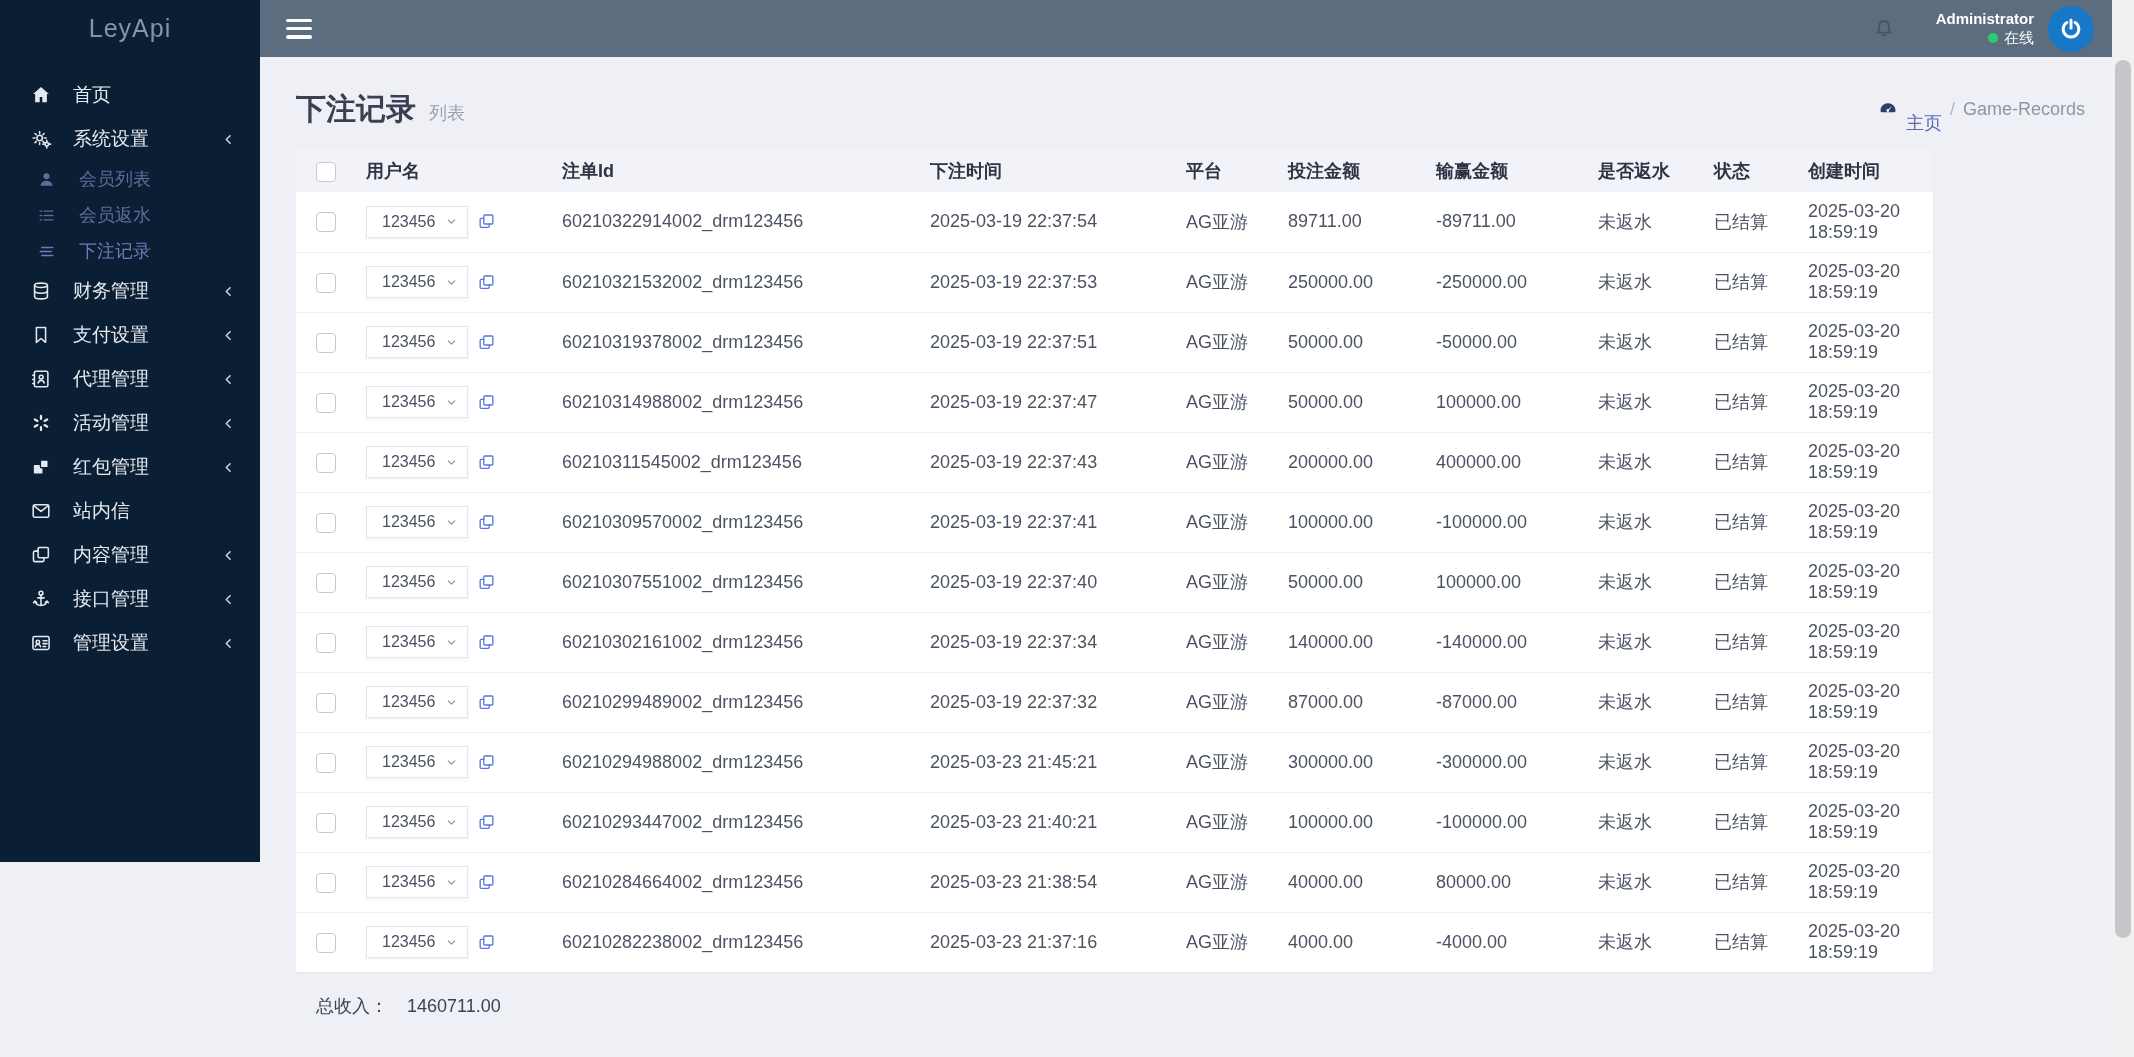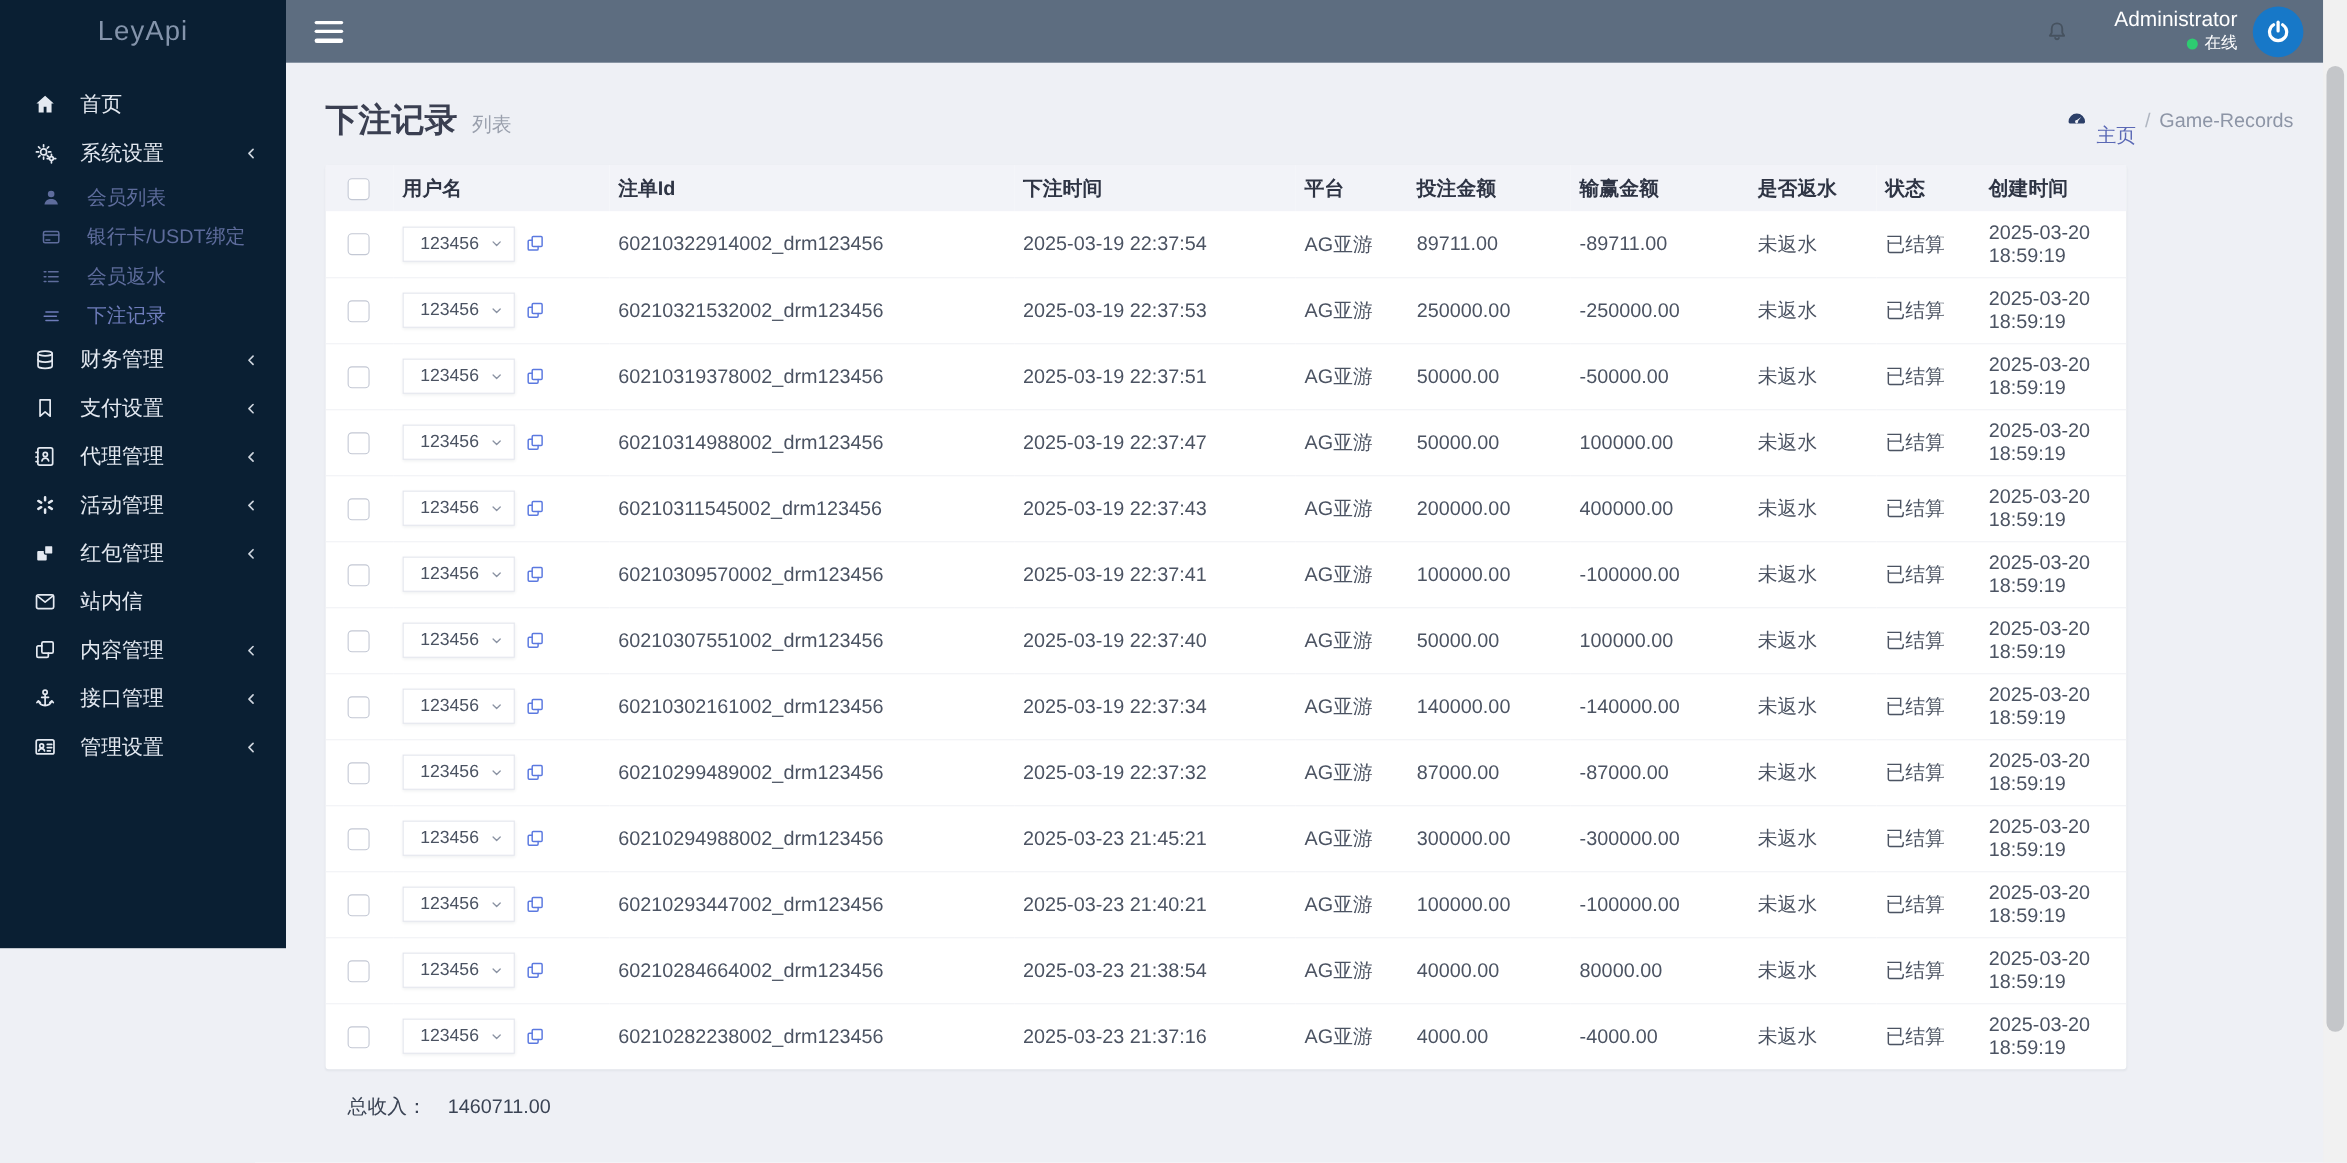--- a/index.html
+++ b/index.html
@@ -24,21 +24,21 @@
   .sub-item .icn { width:19px; height:19px; margin-right:23px; }
   .sub-item.active { color:#6e7cba; }
 
   
   .topbar { position:absolute; left:260px; top:0; width:1852px; height:57px; background:var(--topbar-bg,#5d6d80); display:flex; align-items:center; z-index:2; }
   .hamburger { margin-left:26px; width:26px; height:20px; display:flex; flex-direction:column; justify-content:space-between; cursor:pointer; }
   .hamburger span { display:block; height:3.6px; background:#fff; border-radius:2px; }
   .topbar-right { margin-left:auto; display:flex; align-items:center; }
   .bell { width:24px; height:24px; color:#46525f; margin-right:40px; cursor:pointer; }
   .userbox { text-align:right; color:#fff; margin-right:14px; line-height:1.25; }
-  .user-name { font-size:19px; font-weight:normal; }
+  .user-name { font-size:15px; font-weight:bold; }
   .user-status { font-size:15px; display:flex; align-items:center; justify-content:flex-end; gap:6px; }
   .dot { width:10px; height:10px; border-radius:50%; background:var(--online,#2ecc71); display:inline-block; }
   .power-btn { width:46px; height:46px; border-radius:50%; background:var(--power,#1778c8); color:#fff; display:flex; align-items:center; justify-content:center; margin-right:18px; cursor:pointer; }
   .power-btn .icn { width:26px; height:26px; }
 
   
   .content { position:absolute; left:260px; top:57px; width:1852px; height:1000px; padding:0 27px 0 36px; }
   .page-head { margin-top:26px; display:flex; align-items:baseline; }
   .page-title { font-size:30px; color:#3a3f51; font-weight:bold; }
   .page-subtitle { font-size:18px; color:#9aa0ad; margin-left:13px; }
@@ -102,27 +102,20 @@
         <svg viewBox="0 0 24 24" class="icn mi-chev" fill="none" stroke="currentColor" stroke-width="1.7" stroke-linecap="round" stroke-linejoin="round">
           <path stroke-width="2.4" d="M14.5 6 8.5 12l6 6"></path>
         </svg>
       </div>
       <div class="sub-item">
         <svg viewBox="0 0 24 24" class="icn " fill="none" stroke="currentColor" stroke-width="1.7" stroke-linecap="round" stroke-linejoin="round">
           <circle cx="12" cy="8" r="3.8" fill="currentColor" stroke="none"></circle>
           <path fill="currentColor" stroke="none" d="M4.3 20c.6-4.2 3.8-6.3 7.7-6.3s7.1 2.1 7.7 6.3Z"></path>
         </svg>
         <span class="mi-label">会员列表</span>
-      </div>
-      <div class="sub-item">
-        <svg viewBox="0 0 24 24" class="icn " fill="none" stroke="currentColor" stroke-width="1.7" stroke-linecap="round" stroke-linejoin="round">
-          <rect x="3.2" y="5.5" width="17.6" height="13" rx="1.8"></rect>
-          <path d="M3.2 9.6h17.6M6 15.4h4.5"></path>
-        </svg>
-        <span class="mi-label">银行卡/USDT绑定</span>
       </div>
       <div class="sub-item">
         <svg viewBox="0 0 24 24" class="icn " fill="none" stroke="currentColor" stroke-width="1.7" stroke-linecap="round" stroke-linejoin="round">
           <path d="M4 6.5h2M4 12h2M4 17.5h2M9 6.5h11M9 12h11M9 17.5h11"></path>
         </svg>
         <span class="mi-label">会员返水</span>
       </div>
       <div class="sub-item active">
         <svg viewBox="0 0 24 24" class="icn " fill="none" stroke="currentColor" stroke-width="1.7" stroke-linecap="round" stroke-linejoin="round">
           <path d="M6 7h14M4 12h14M6 17h14"></path>

